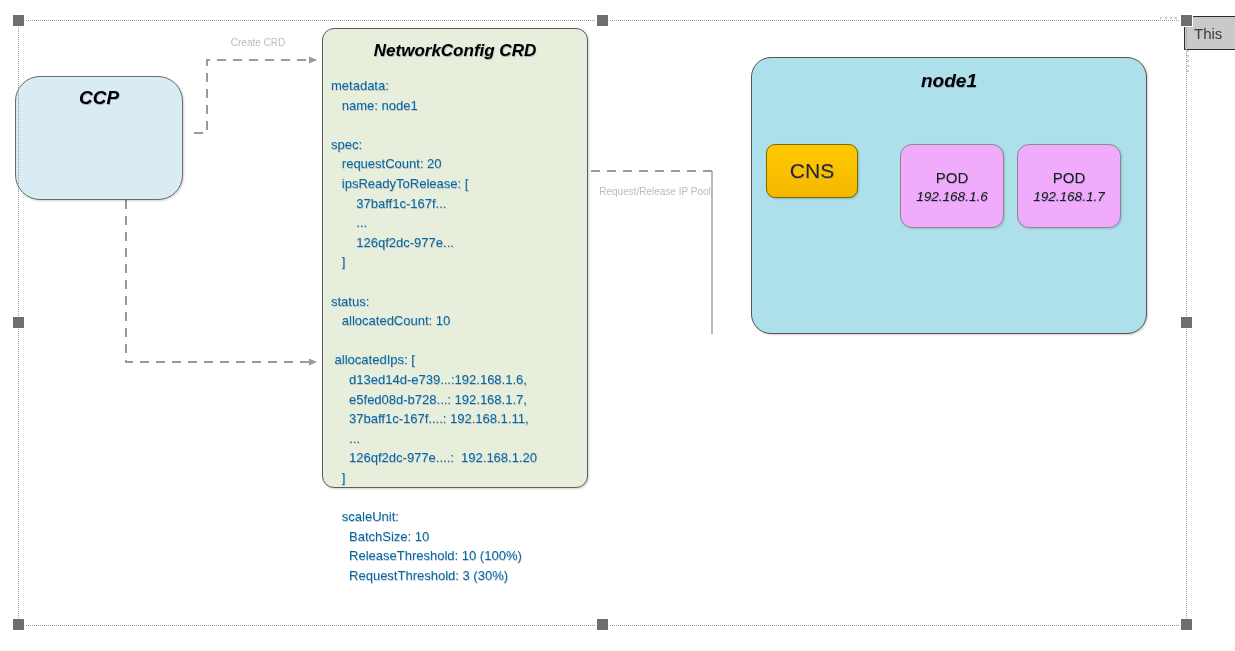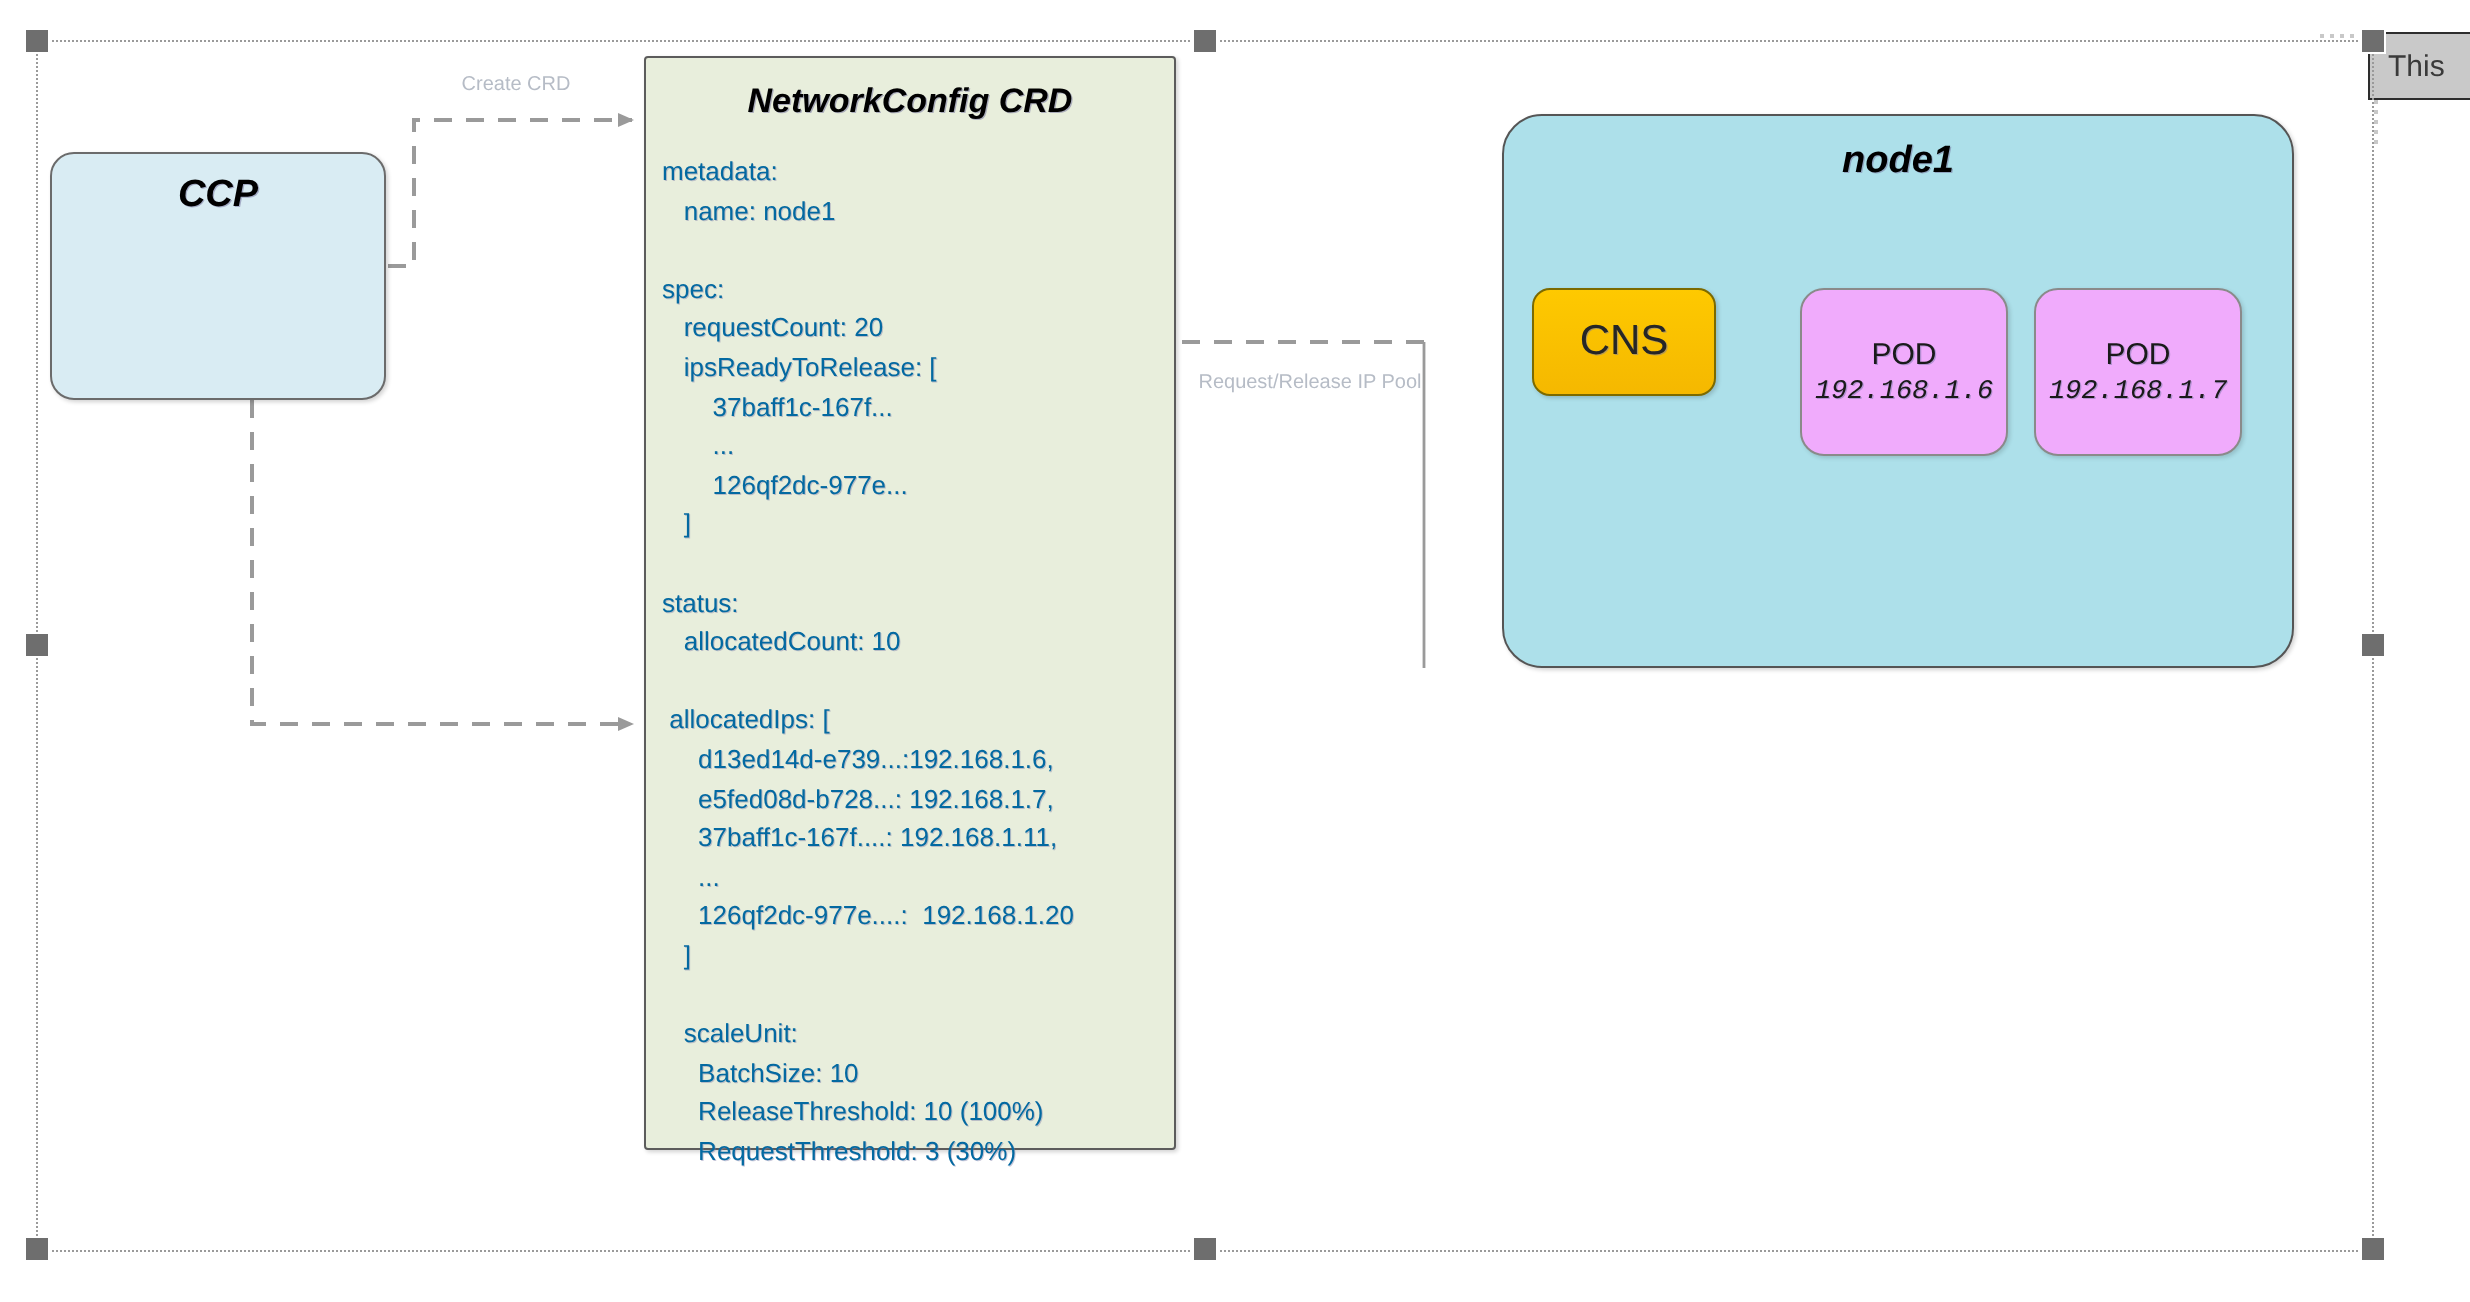--- a/index.html
+++ b/index.html
@@ -52,23 +52,23 @@
     right: 0;
     text-align: center;
     font-style: italic;
     font-weight: bold;
     color: #000000;
     text-shadow: 0.6px 0.6px 0 rgba(120,120,160,0.55);
   }
 
   
   #ccp-box {
-    left: 25px; top: 76px; width: 168px; height: 124px;
+    left: 15px; top: 76px; width: 168px; height: 124px;
     background: #d9ecf3;
-    border-radius: 12px;
+    border-radius: 25px;
   }
   #ccp-title {
     top: 10px;
     font-size: 19px;
   }
 
   
   #dnc-box {
     left: 77px; top: 117px; width: 101px; height: 33px;
     background: #f9be00;
@@ -78,24 +78,24 @@
     display: flex; align-items: center; justify-content: center;
   }
   #dnc-label {
     font-size: 16px;
     color: #262626;
     text-shadow: 0.6px 0.6px 0 rgba(120,120,160,0.5);
   }
 
   
   #crd-box {
-    left: 322px; top: 28px; width: 266px; height: 547px;
+    left: 322px; top: 28px; width: 266px; height: 460px;
     background: #e8eedc;
     border: 1.6px solid #5c5c5c;
-    border-radius: 2px;
+    border-radius: 12px;
   }
   #crd-title {
     top: 12px;
     font-size: 17px;
   }
   #crd-body {
     position: absolute;
     left: 8px;
     top: 47px;
     right: 6px;
@@ -156,21 +156,20 @@
     font-size: 15px;
     color: #1a1a1a;
     text-shadow: 0.6px 0.6px 0 rgba(120,120,170,0.5);
   }
   .pod-ip {
     font-size: 13.5px;
     font-style: italic;
     color: #1a1a1a;
     margin-top: 3px;
     text-shadow: 0.6px 0.6px 0 rgba(120,120,170,0.5);
-    font-family: Liberation Mono, monospace;
   }
 
   
   .conn-svg {
     position: absolute;
     left: 0; top: 0;
     width: 1235px; height: 651px;
     pointer-events: none;
     overflow: visible;
   }

